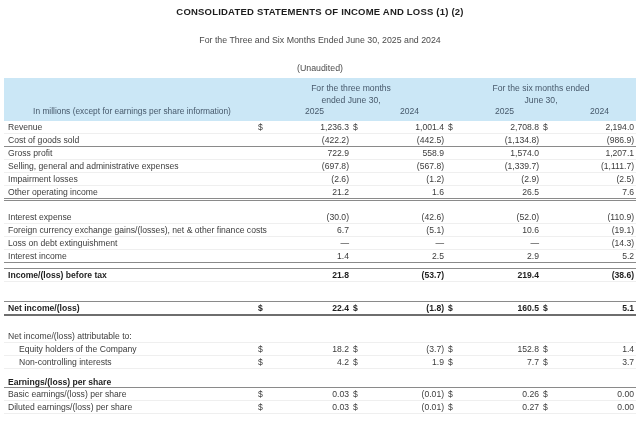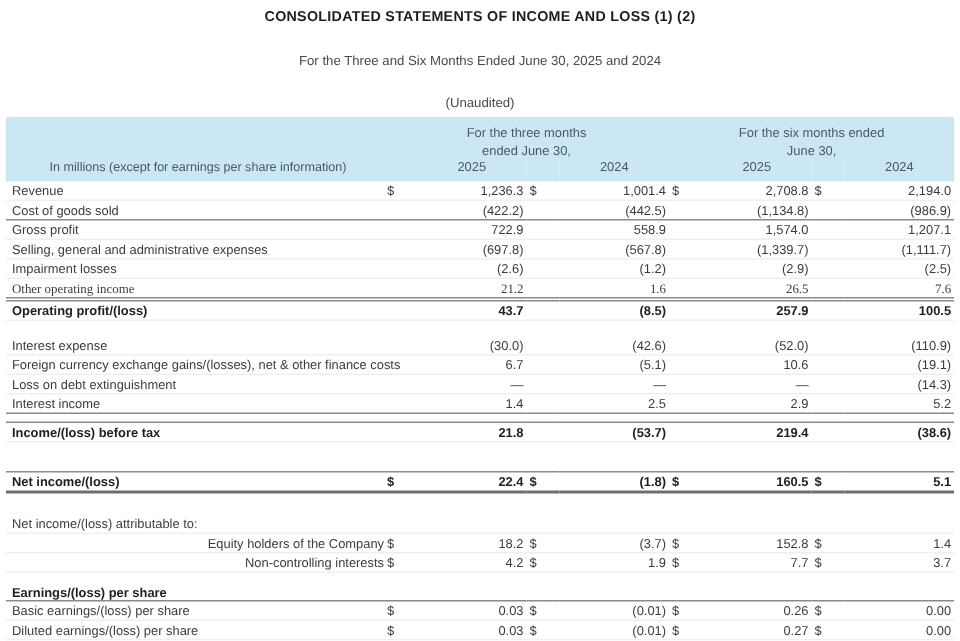--- a/index.html
+++ b/index.html
@@ -70,30 +70,30 @@
 
   tbody td {
     height: 12px;
     padding: 0;
     border-bottom: 1px solid var(--faint_rule, #efefef);
     overflow: visible;
     white-space: nowrap;
     vertical-align: middle;
   }
   td.lbl { padding-left: 4px; }
-  tr.indent td.lbl { padding-left: 15px; text-align: right; }
+  tr.indent td.lbl { padding-left: 15px; }
   td.dollar { text-align: left; padding-left: 2px; }
   td.val { text-align: right; padding-right: 2px; }
 
   tr.bold td { font-weight: bold; color: var(--bold_text, #1f1f1f); }
   tr.h11 td { height: 10px; }
 
   tr.rule-above-single td { border-top: 1px solid var(--rule, #8a8a8a); }
   tr.rule-below-single td { border-bottom: 1px solid var(--rule, #8a8a8a); }
-  tr.rule-below-double td { border-bottom: 3px double var(--rule, #8a8a8a); font-family: Liberation Serif, serif; }
+  tr.rule-below-double td { border-bottom: 3px double var(--rule, #8a8a8a); }
   tr.rule-below-thick  td { border-bottom: 2px solid #6e6e6e; }
 
   tr.spacer td {
     border: none !important;
     height: auto;
   }
 </style>
 </head>
 <body>
 
@@ -201,31 +201,20 @@
           <td class="lbl">Other operating income</td>
           <td class="dollar"></td>
           <td class="val">21.2</td>
           <td class="dollar"></td>
           <td class="val">1.6</td>
           <td class="dollar"></td>
           <td class="val">26.5</td>
           <td class="dollar"></td>
           <td class="val">7.6</td>
         </tr>
-        <tr class="bold">
-          <td class="lbl">Operating profit/(loss)</td>
-          <td class="dollar"></td>
-          <td class="val">43.7</td>
-          <td class="dollar"></td>
-          <td class="val">(8.5)</td>
-          <td class="dollar"></td>
-          <td class="val">257.9</td>
-          <td class="dollar"></td>
-          <td class="val">100.5</td>
-        </tr>
         <tr class="spacer">
           <td colspan="9" style="height: 10px;"></td>
         </tr>
         <tr class="">
           <td class="lbl">Interest expense</td>
           <td class="dollar"></td>
           <td class="val">(30.0)</td>
           <td class="dollar"></td>
           <td class="val">(42.6)</td>
           <td class="dollar"></td>

